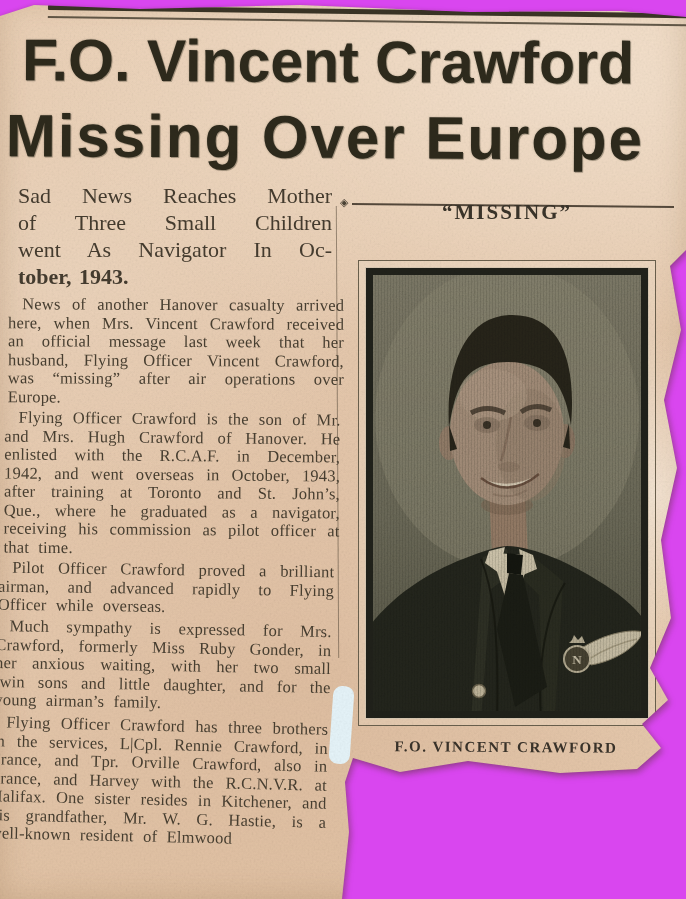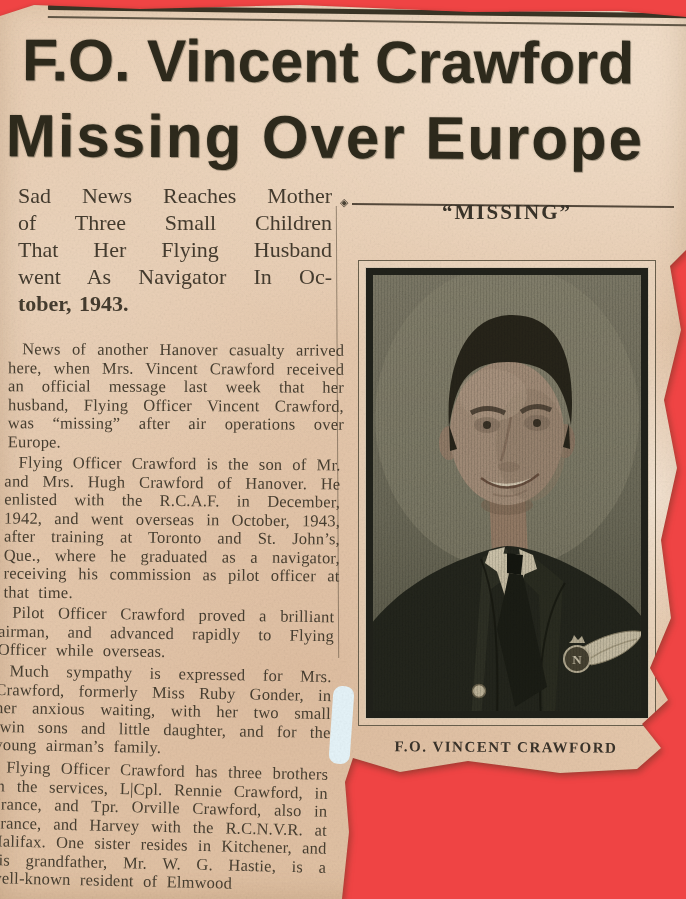--- a/index.html
+++ b/index.html
@@ -1,17 +1,17 @@
 <!DOCTYPE html>
 <html><head>
 <meta charset="utf-8">
 <style>
   html,body{margin:0;padding:0;}
   body{width:686px;height:899px;background:#e4f3f8;font-family:"Liberation Serif", serif;}
-  .stage{position:relative;width:686px;height:899px;background:#ef4444;overflow:hidden;}
+  .stage{position:relative;width:686px;height:899px;background:#d946ef;overflow:hidden;}
 
   .paper-wrap{position:absolute;inset:0;filter:drop-shadow(2px 3px 3px rgba(70,50,30,.35)) drop-shadow(-1px 1px 2px rgba(70,50,30,.2));}
   .paper{
     position:absolute;inset:0;
     background:
       radial-gradient(900px 500px at 85% 8%, rgba(247,231,212,.75), rgba(247,231,212,0) 60%),
       radial-gradient(500px 400px at 10% 30%, rgba(240,219,197,.6), rgba(240,219,197,0) 65%),
       radial-gradient(700px 500px at 45% 75%, rgba(213,175,143,.45), rgba(213,175,143,0) 60%),
       radial-gradient(400px 300px at 95% 55%, rgba(249,238,224,.7), rgba(249,238,224,0) 55%),
       linear-gradient(180deg,#ecd2b8,#e5c7ab 40%,#e9cdb2 70%,#e3c4a6);
@@ -32,21 +32,21 @@
     font-family:"Liberation Sans", sans-serif;font-weight:bold;line-height:76px;
     text-shadow:1px 1px 0 rgba(46,42,28,.3), 0 0 2px rgba(46,42,28,.35);}
   .headline .l1{font-size:59px;padding-left:22px;white-space:nowrap;letter-spacing:0px;}
   .headline .l2{font-size:60px;padding-left:6px;white-space:nowrap;letter-spacing:2px;}
 
   
   .left-col{position:absolute;left:0;top:182px;width:342px;color:#473e30;}
   .subhead{margin-left:18px;width:314px;font-size:22px;line-height:27px;color:#453c2f;word-spacing:2px;}
   .subhead-line{text-align:justify;text-align-last:justify;white-space:normal;}
   .subhead-line:last-child{text-align-last:left;font-weight:bold;}
-  .body-copy{margin-top:24px;}
+  .body-copy{margin-top:6px;}
   .para{width:336px;font-size:16.5px;line-height:18.5px;text-align:justify;text-indent:14px;
         word-spacing:5px;letter-spacing:0.2px;color:#483f31;margin:0 0 3px 0;}
   .para.p1{margin-left:8px;transform:rotate(.25deg);}
   .para.p2{margin-left:4px;transform:rotate(.5deg);}
   .para.p3{margin-left:-2px;transform:rotate(.8deg);}
   .para.p4{margin-left:-5px;transform:rotate(1.05deg);}
   .para.p5{margin-left:-9px;transform:rotate(1.3deg);margin-top:5px;}
 
   
   .col-divider{position:absolute;left:337px;top:206px;width:1px;height:452px;background:rgba(86,73,56,.55);transform:rotate(-.3deg);}
@@ -81,21 +81,20 @@
 
       <div class="headline">
         <div class="l1">F.O. Vincent Crawford</div>
         <div class="l2">Missing Over Europe</div>
       </div>
 
       <div class="left-col">
         <div class="subhead">
           <div class="subhead-line">Sad News Reaches Mother</div>
           <div class="subhead-line">of Three Small Children</div>
-          <div class="subhead-line">That Her Flying Husband</div>
           <div class="subhead-line">went As Navigator In Oc-</div>
           <div class="subhead-line">tober, 1943.</div>
         </div>
         <div class="body-copy">
           <p class="para p1">News of another Hanover casualty arrived here, when Mrs. Vincent Crawford received an official message last week that her husband, Flying Officer Vincent Crawford, was “missing” after air operations over Europe.</p>
           <p class="para p2">Flying Officer Crawford is the son of Mr. and Mrs. Hugh Crawford of Hanover. He enlisted with the R.C.A.F. in December, 1942, and went overseas in October, 1943, after training at Toronto and St. John’s, Que., where he graduated as a navigator, receiving his commission as pilot officer at that time.</p>
           <p class="para p3">Pilot Officer Crawford proved a brilliant airman, and advanced rapidly to Flying Officer while overseas.</p>
           <p class="para p4">Much sympathy is expressed for Mrs. Crawford, formerly Miss Ruby Gonder, in her anxious waiting, with her two small twin sons and little daughter, and for the young airman’s family.</p>
           <p class="para p5">Flying Officer Crawford has three brothers in the services, L|Cpl. Rennie Crawford, in France, and Tpr. Orville Crawford, also in France, and Harvey with the R.C.N.V.R. at Halifax. One sister resides in Kitchener, and his grandfather, Mr. W. G. Hastie, is a well-known resident of Elmwood</p>
         </div>

